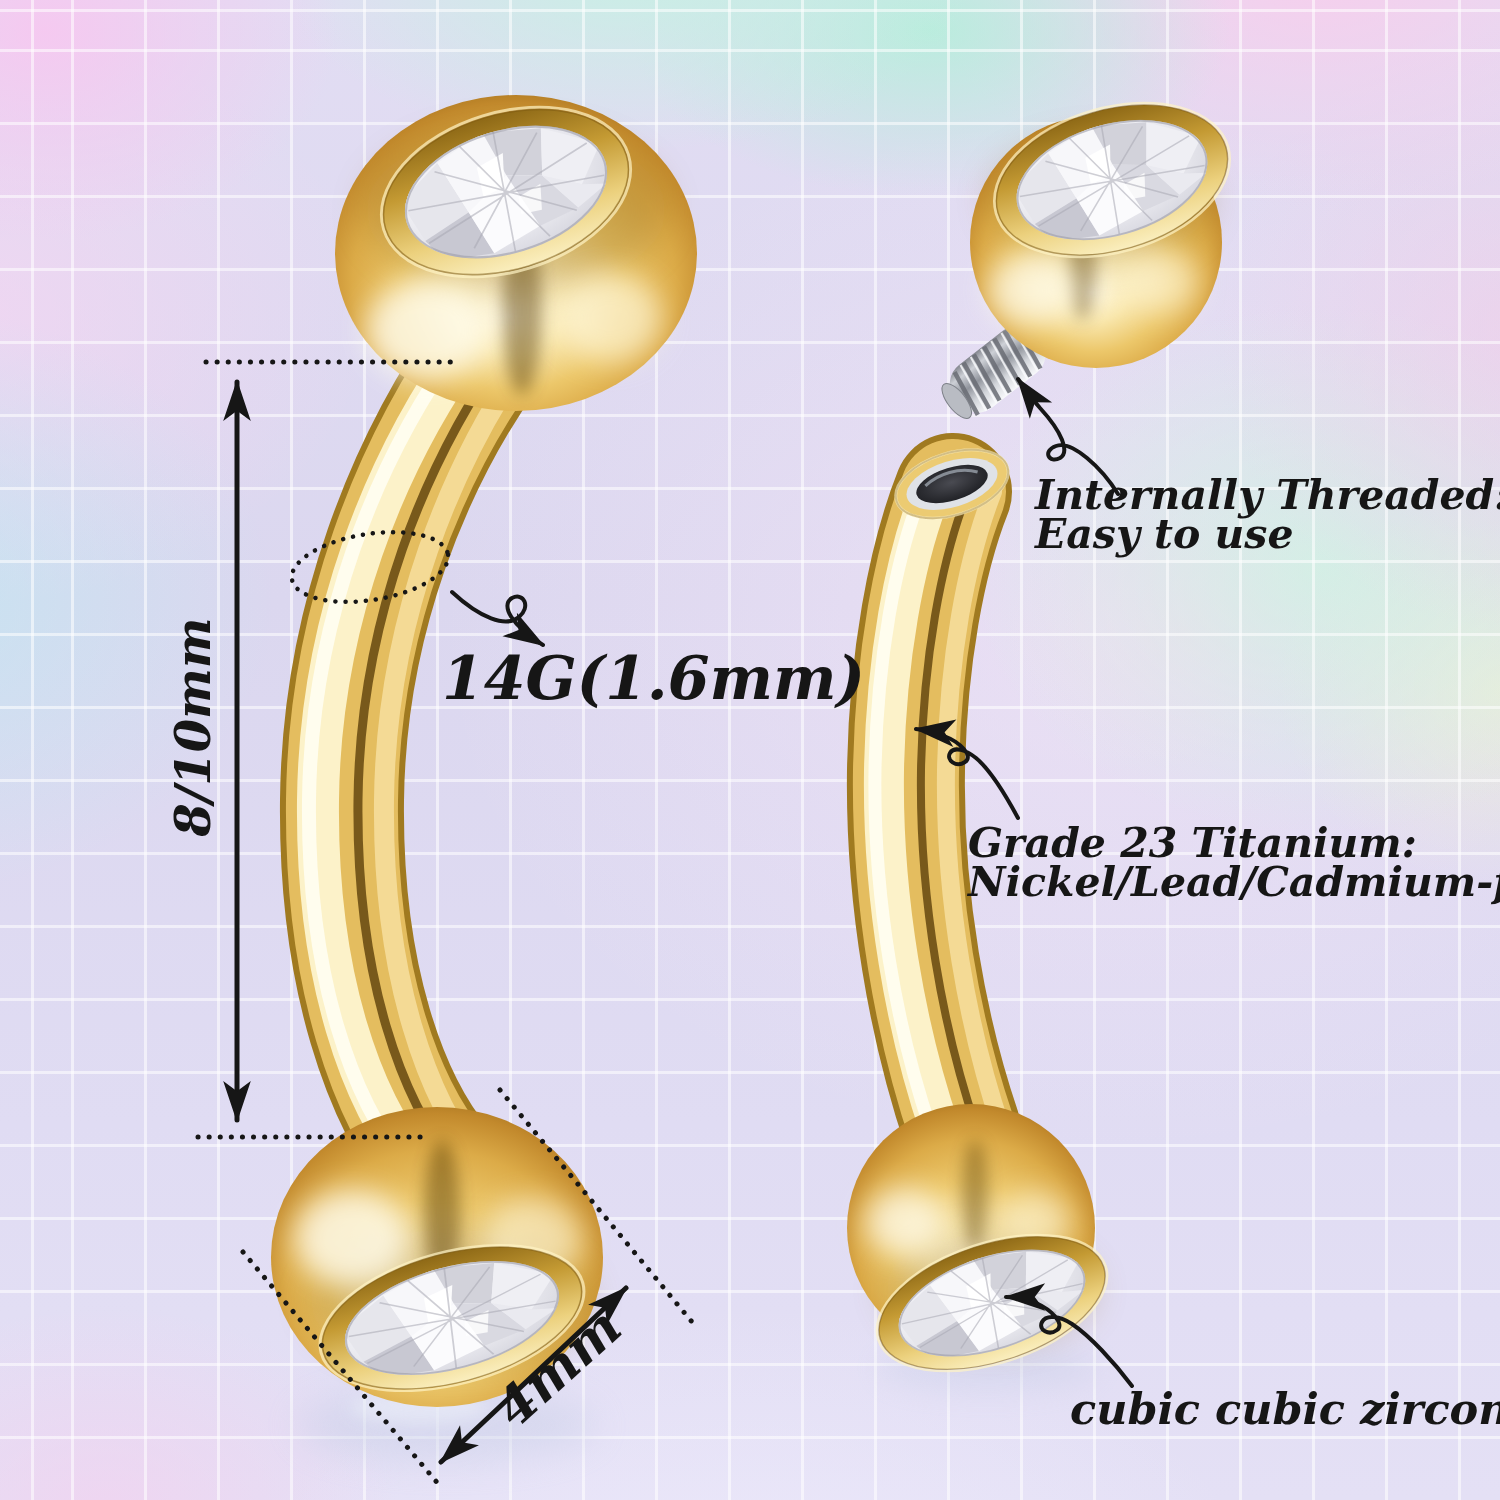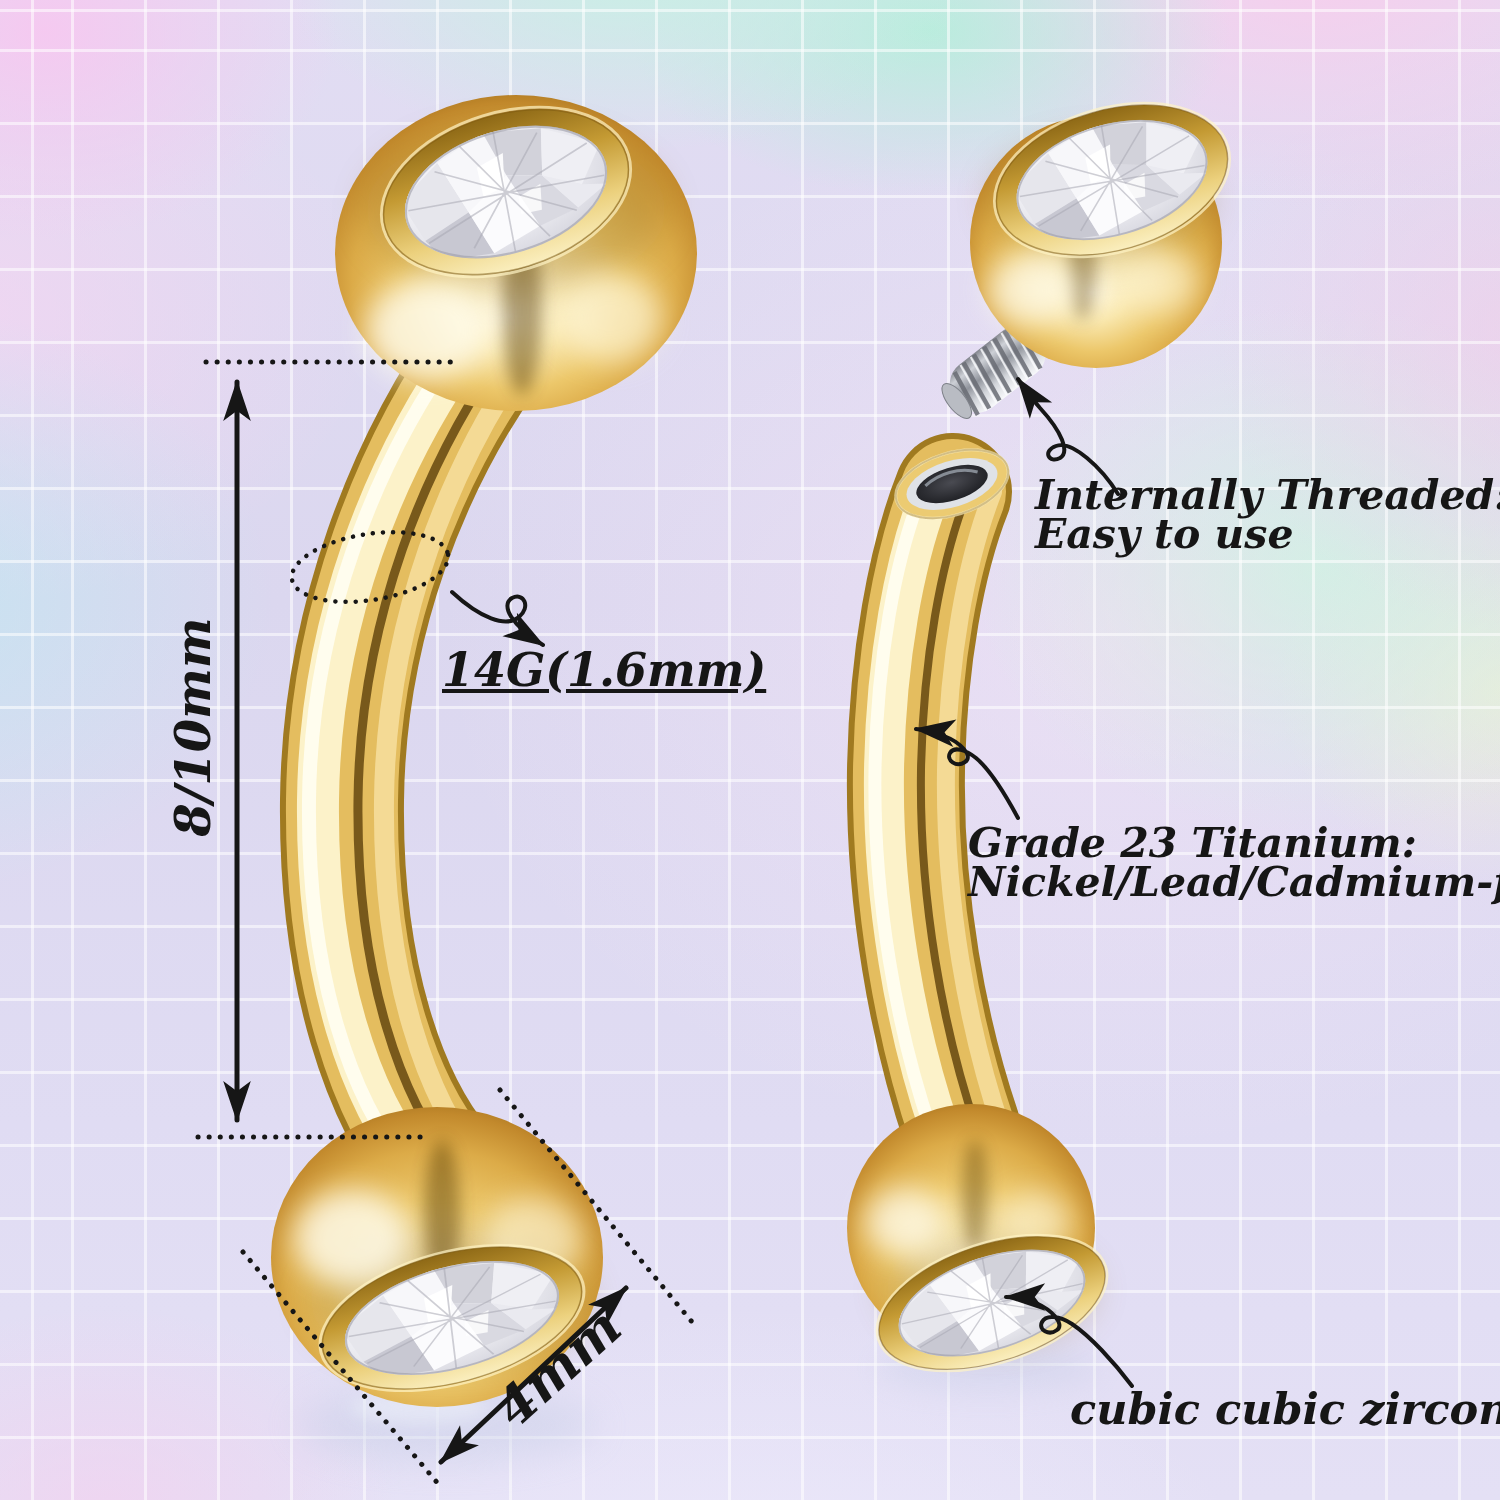--- a/index.html
+++ b/index.html
@@ -26,21 +26,21 @@
   .grid{position:absolute;inset:0;
     background-image:
       repeating-linear-gradient(to right, rgba(255,255,255,.55) 0 3px, transparent 3px 73px),
       repeating-linear-gradient(to bottom, rgba(255,255,255,.55) 0 3px, transparent 3px 73px);
     background-position:71px 49px;
   }
   svg.art{position:absolute;inset:0;}
   .lbl{position:absolute;font-style:italic;font-weight:700;color:#161616;
        white-space:nowrap;letter-spacing:0;}
   .lbl-length  {left:193px;top:727px;transform:translate(-50%,-50%) rotate(-90deg);font-size:48px;}
-  .lbl-gauge   {left:442px;top:643px;font-size:46px;text-decoration:underline;}
+  .lbl-gauge   {left:442px;top:643px;font-size:60px;}
   .lbl-ballsize{left:558px;top:1367px;transform:translate(-50%,-50%) rotate(-42deg);font-size:52px;}
   .lbl-thread  {left:1035px;top:476px;font-size:41px;line-height:.95;}
   .lbl-material{left:968px;top:824px;font-size:41px;line-height:.95;}
   .lbl-zircon  {left:1070px;top:1384px;font-size:43px;}
   .lbl span{display:block;}
 </style>
 </head>
 <body>
 
 <div class="stage">

